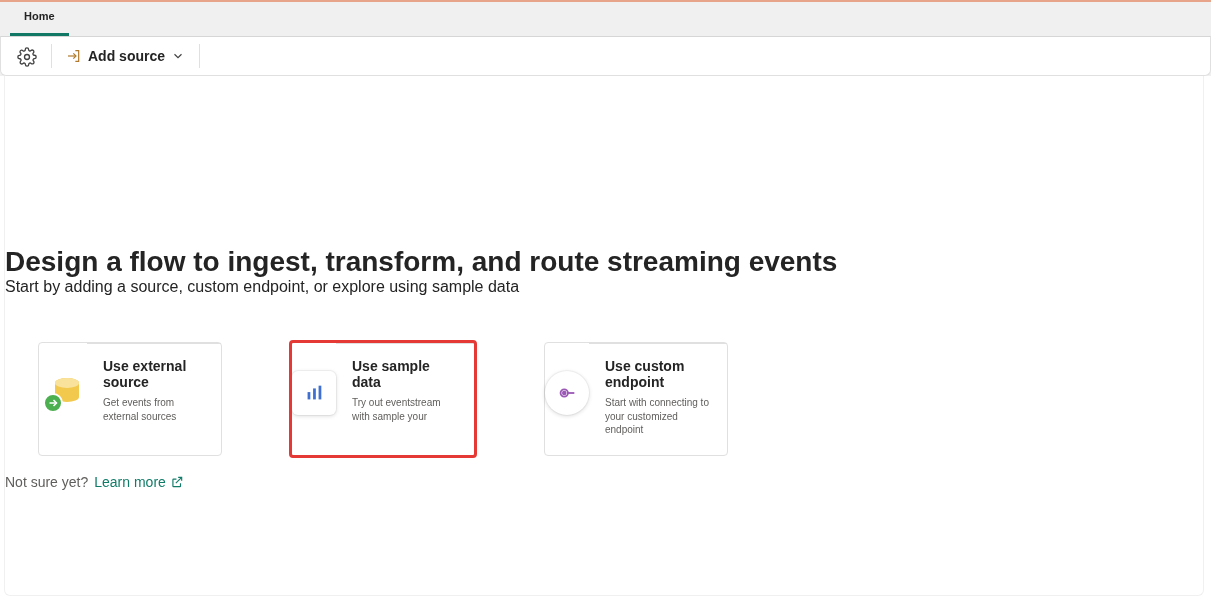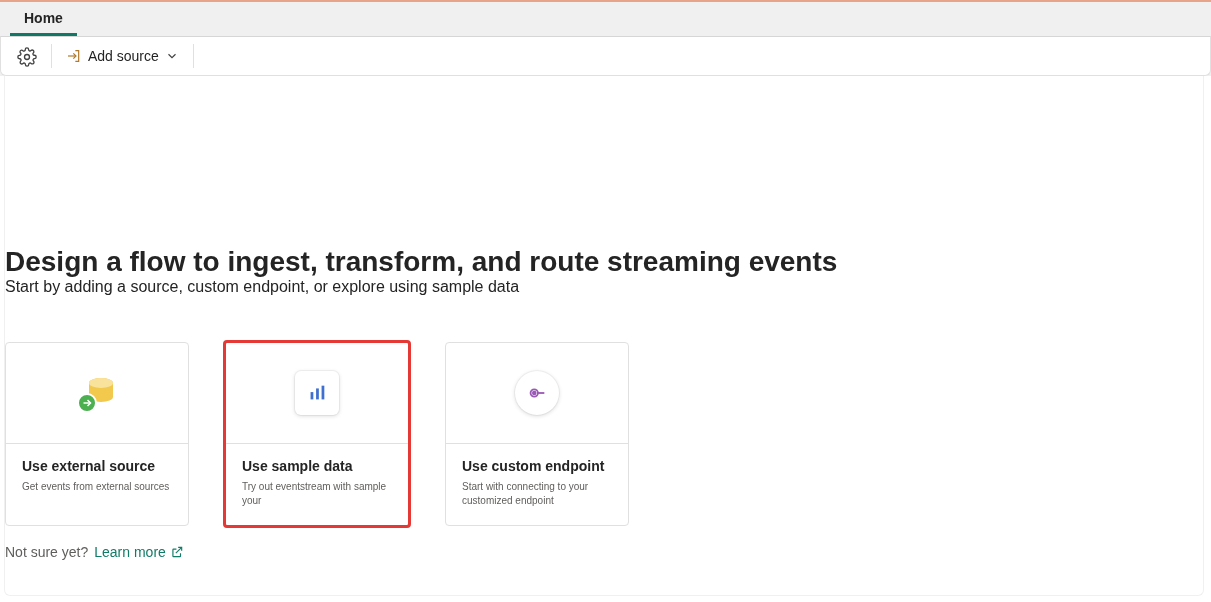--- a/index.html
+++ b/index.html
@@ -16,21 +16,21 @@
   }
   .tabs-row {
     display: flex;
     align-items: stretch;
     background: #f0f0f0;
     height: 34px;
     padding: 0 0 0 0;
   }
   .tab {
     padding: 8px 14px 8px 14px;
-    font-size: 14px;
+    font-size: 11px;
     font-weight: 600;
     color: #242424;
     border-bottom: 3px solid #117865;
     margin-left: 10px;
     cursor: pointer;
   }
   .toolbar {
     display: flex;
     align-items: center;
     height: 40px;
@@ -44,20 +44,21 @@
     height: 24px;
     background: #e0e0e0;
     margin: 0 6px;
   }
   .tool-btn {
     display: flex;
     align-items: center;
     padding: 4px 8px;
     cursor: pointer;
     gap: 6px;
+    font-weight: bold;
   }
   .tool-btn .label {
     font-size: 14px;
     color: #242424;
   }
   .gear-icon { width: 20px; height: 20px; margin-left: 12px; margin-right:4px; margin-top:2px;}
   .addsrc-icon { width:16px; height:16px; }
   .chev-icon { width:14px; height:14px; }
   .main-area {
     width: 1200px;
@@ -86,22 +87,22 @@
     display: flex;
     gap: 36px;
     margin-top: 46px;
   }
   .card {
     width: 184px;
     border: 1px solid #e0e0e0;
     border-radius: 4px;
     background: #fff;
     display: flex;
-    flex-direction: column;
-    cursor: pointer;
+    cursor: pointer;
+    margin-left: 33px;
   }
   .card.highlight {
     outline: 3px solid #e53935;
     outline-offset: -1px;
     border-radius: 2px;
   }
   .card-top {
     height: 100px;
     display:flex;
     align-items:center;

